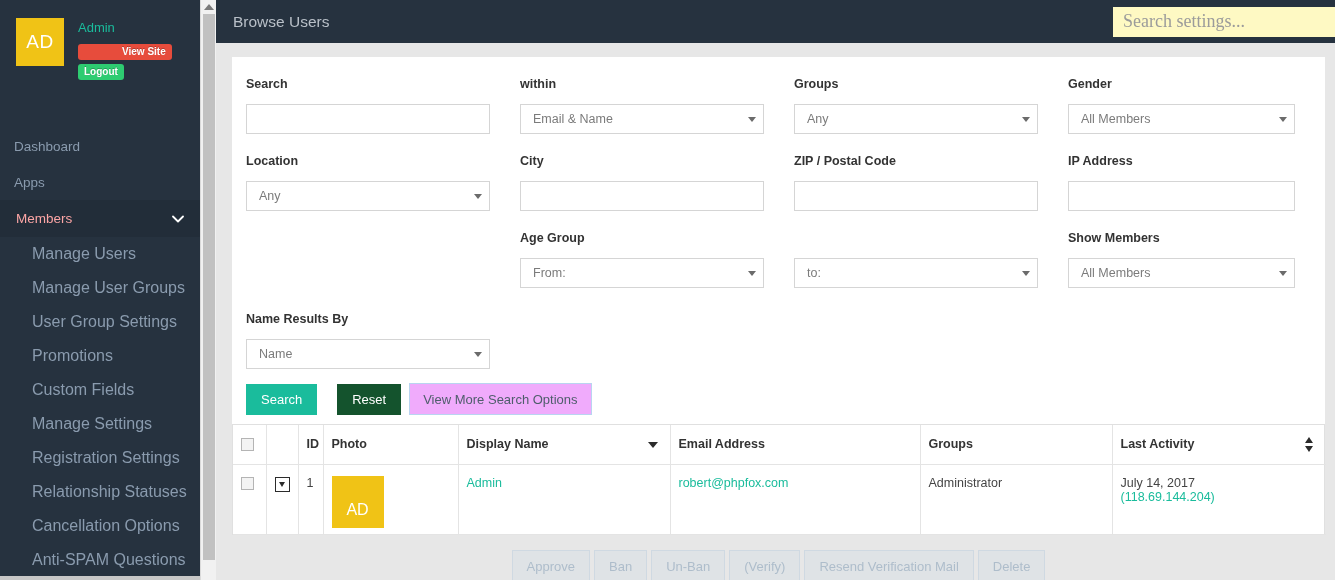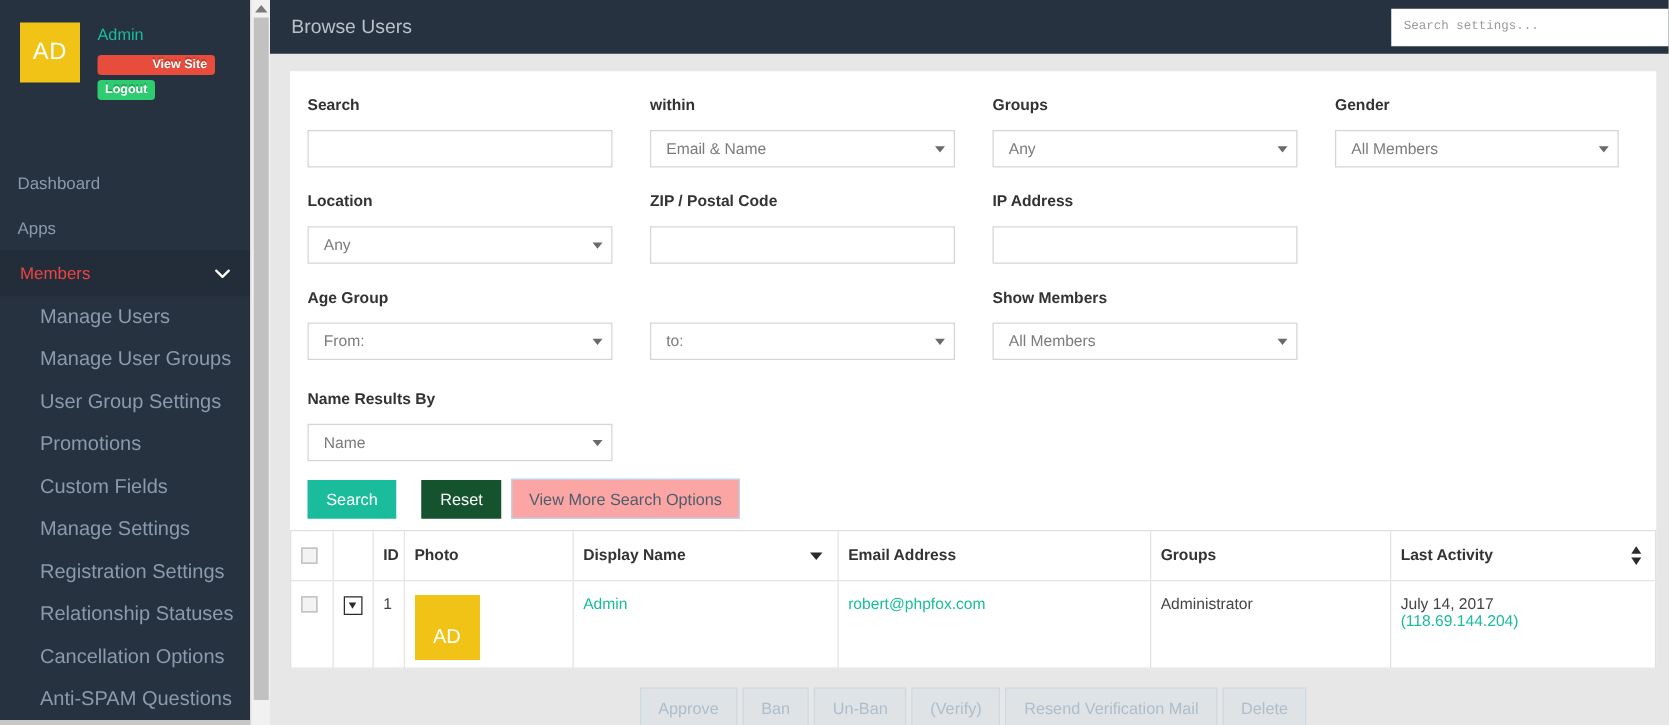--- a/index.html
+++ b/index.html
@@ -47,21 +47,21 @@
   .pill.view  { background: #e74c3c; padding-left: 44px; }
   .pill.logout{ background: #2ecc71; margin-top: 4px; }
 
   .nav-item {
     height: 36px; display: flex; align-items: center;
     padding-left: 14px; color: #8a9bae; font-size: 13.5px;
     cursor: pointer; white-space: nowrap;
   }
   .nav-item.top { color: #8a9bae; }
   .nav-item.active-parent {
-    background: #222d39; color: #ef4444;
+    background: #222d39; color: #fca5a5;
     position: relative; padding-left: 16px;
     justify-content: space-between; padding-right: 16px;
     height: 37px;
   }
   .nav-item.sub {
     padding-left: 32px; color: #8a9bae; height: 34px;
     font-size: 16px;
   }
   .chev { color: #ffffff; font-size: 11px; line-height: 1; }
   .chev svg { display: block; }
@@ -94,23 +94,23 @@
     background: #e7e7e7;
   }
   .topbar {
     height: 43px; background: #26323f;
     display: flex; align-items: center; justify-content: space-between;
     padding: 0 0 0 17px;
   }
   .topbar-title { color: #b9c0c8; font-size: 15.5px; }
   .topbar-search {
     width: 222px; height: 30px; margin-right: 0;
-    background: #ffffff; border: 0;
-    padding: 0 10px; font-size: 10px; color: #8c8c8c;
-    font-family: Liberation Mono, monospace;
+    background: #fef9c3; border: 0;
+    padding: 0 10px; font-size: 18px; color: #8c8c8c;
+    font-family: Liberation Serif, serif;
     outline: none;
   }
   .topbar-search::placeholder { color: #9b9b9b; }
 
   .panel {
     position: absolute; left: 16px; top: 57px;
     width: 1093px; background: #ffffff;
     padding: 20px 14px 14px 14px;
   }
   .form-grid {
@@ -149,21 +149,21 @@
   .btnrow { display: flex; align-items: center; margin-top: 14px; }
   .btn {
     height: 31px; padding: 0 15px;
     display: inline-flex; align-items: center; justify-content: center;
     font-size: 13px; color: #fff; border: 0; cursor: pointer;
     font-family: "Liberation Sans", sans-serif;
   }
   .btn.search { background: #1abc9c; }
   .btn.reset  { background: #14532d; margin-left: 20px; }
   .btn.more {
-    background: #fca5a5; color: #4e5d6b;
+    background: #f0abfc; color: #4e5d6b;
     border: 1px solid #b9d4f0; margin-left: 8px; height: 32px;
     padding: 0 13px;
   }
 
   
   .tablewrap {
     position: absolute; left: 232px; top: 424px;
     width: 1093px; background: #fff;
     border: 1px solid #e0e0e0; border-bottom: 0;
   }
@@ -354,20 +354,26 @@
           </div>
         </div>
 
         <div class="fld">
           <div class="lbl">Location</div>
           <div class="ctl-wrap">
             <div class="sel">
               <span>Any</span>
               <span class="caret"></span>
             </div>
+          </div>
+        </div>
+        <div class="fld">
+          <div class="lbl">City</div>
+          <div class="ctl-wrap">
+            <input class="txt" type="text" value="" style="">
           </div>
         </div>
         <div class="fld">
           <div class="lbl">ZIP / Postal Code</div>
           <div class="ctl-wrap">
             <input class="txt" type="text" value="" style="">
           </div>
         </div>
         <div class="fld">
           <div class="lbl">IP Address</div>

